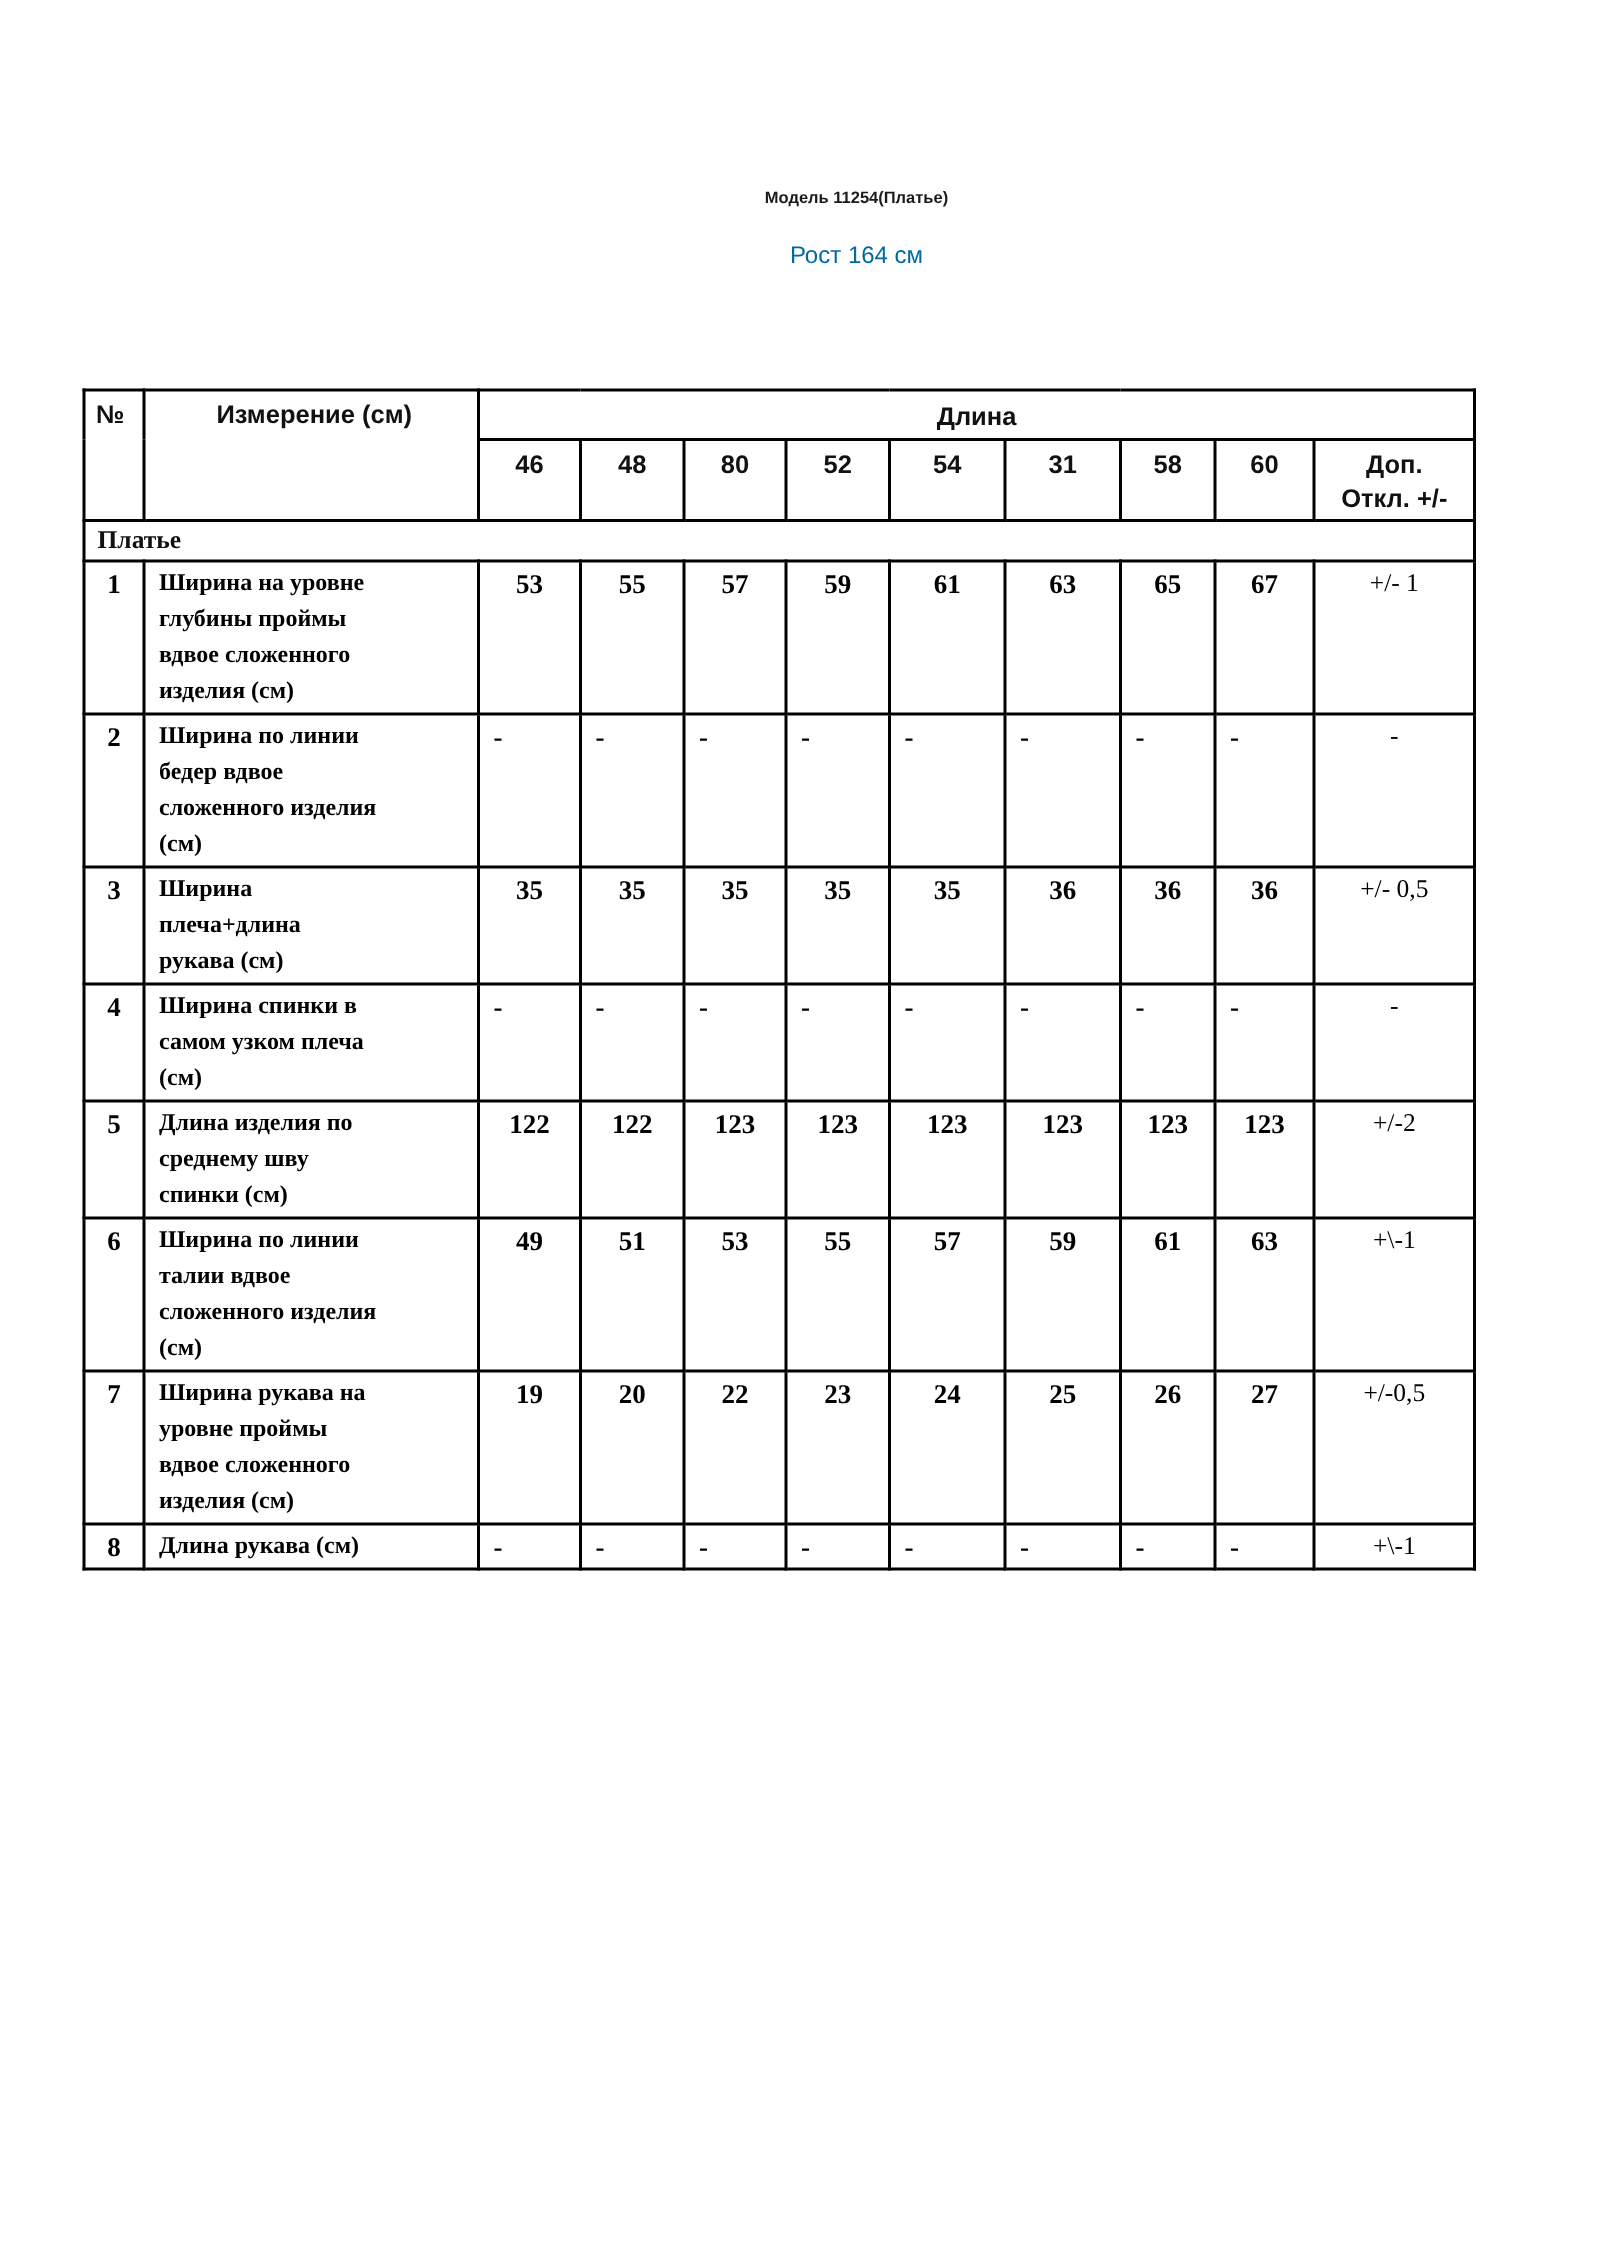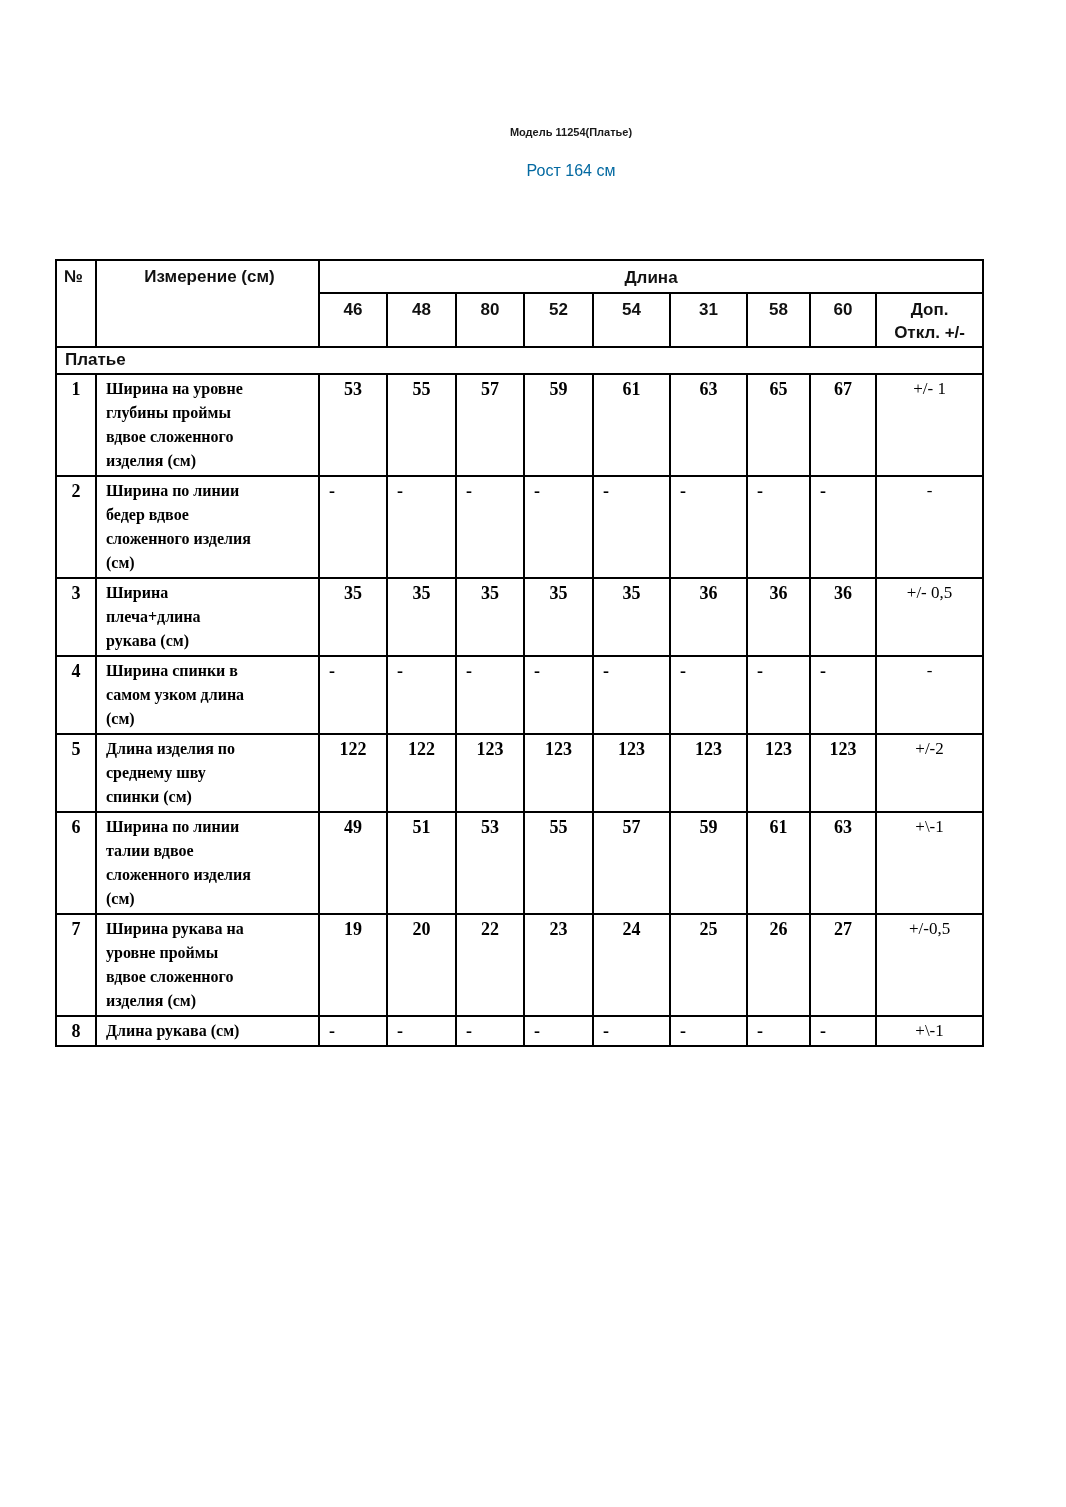--- a/index.html
+++ b/index.html
@@ -56,21 +56,21 @@
     color: #111;
     padding: 4px 4px 2px 4px;
   }
   .h-num   { text-align: left; padding-left: 7px; }
   .h-meas  { text-align: center; padding-left: 8px; }
   .h-group { text-align: center; padding-top: 5px; height: 24px; }
   .h-size  { text-align: center; height: 46px; }
   .h-tol   { text-align: center; white-space: pre-line; }
   
   td.section {
-    font-family: Liberation Sans, sans-serif;
+    font-family: Liberation Serif, serif;
     font-weight: bold;
     font-size: 17px;
     text-align: left;
     padding: 2px 8px 3px 8px;
     color: #111;
   }
   
   td.c-num {
     font-family: "Liberation Serif", serif;
     font-weight: bold;
@@ -198,21 +198,21 @@
         <td class="c-val">35</td>
         <td class="c-val">35</td>
         <td class="c-val">36</td>
         <td class="c-val">36</td>
         <td class="c-val">36</td>
         <td class="c-tol">+/- 0,5</td>
       </tr>
       <tr>
         <td class="c-num">4</td>
         <td class="c-name">Ширина спинки в
-самом узком длина
+самом узком плеча
 (см)</td>
         <td class="c-val dash">-</td>
         <td class="c-val dash">-</td>
         <td class="c-val dash">-</td>
         <td class="c-val dash">-</td>
         <td class="c-val dash">-</td>
         <td class="c-val dash">-</td>
         <td class="c-val dash">-</td>
         <td class="c-val dash">-</td>
         <td class="c-tol">-</td>

